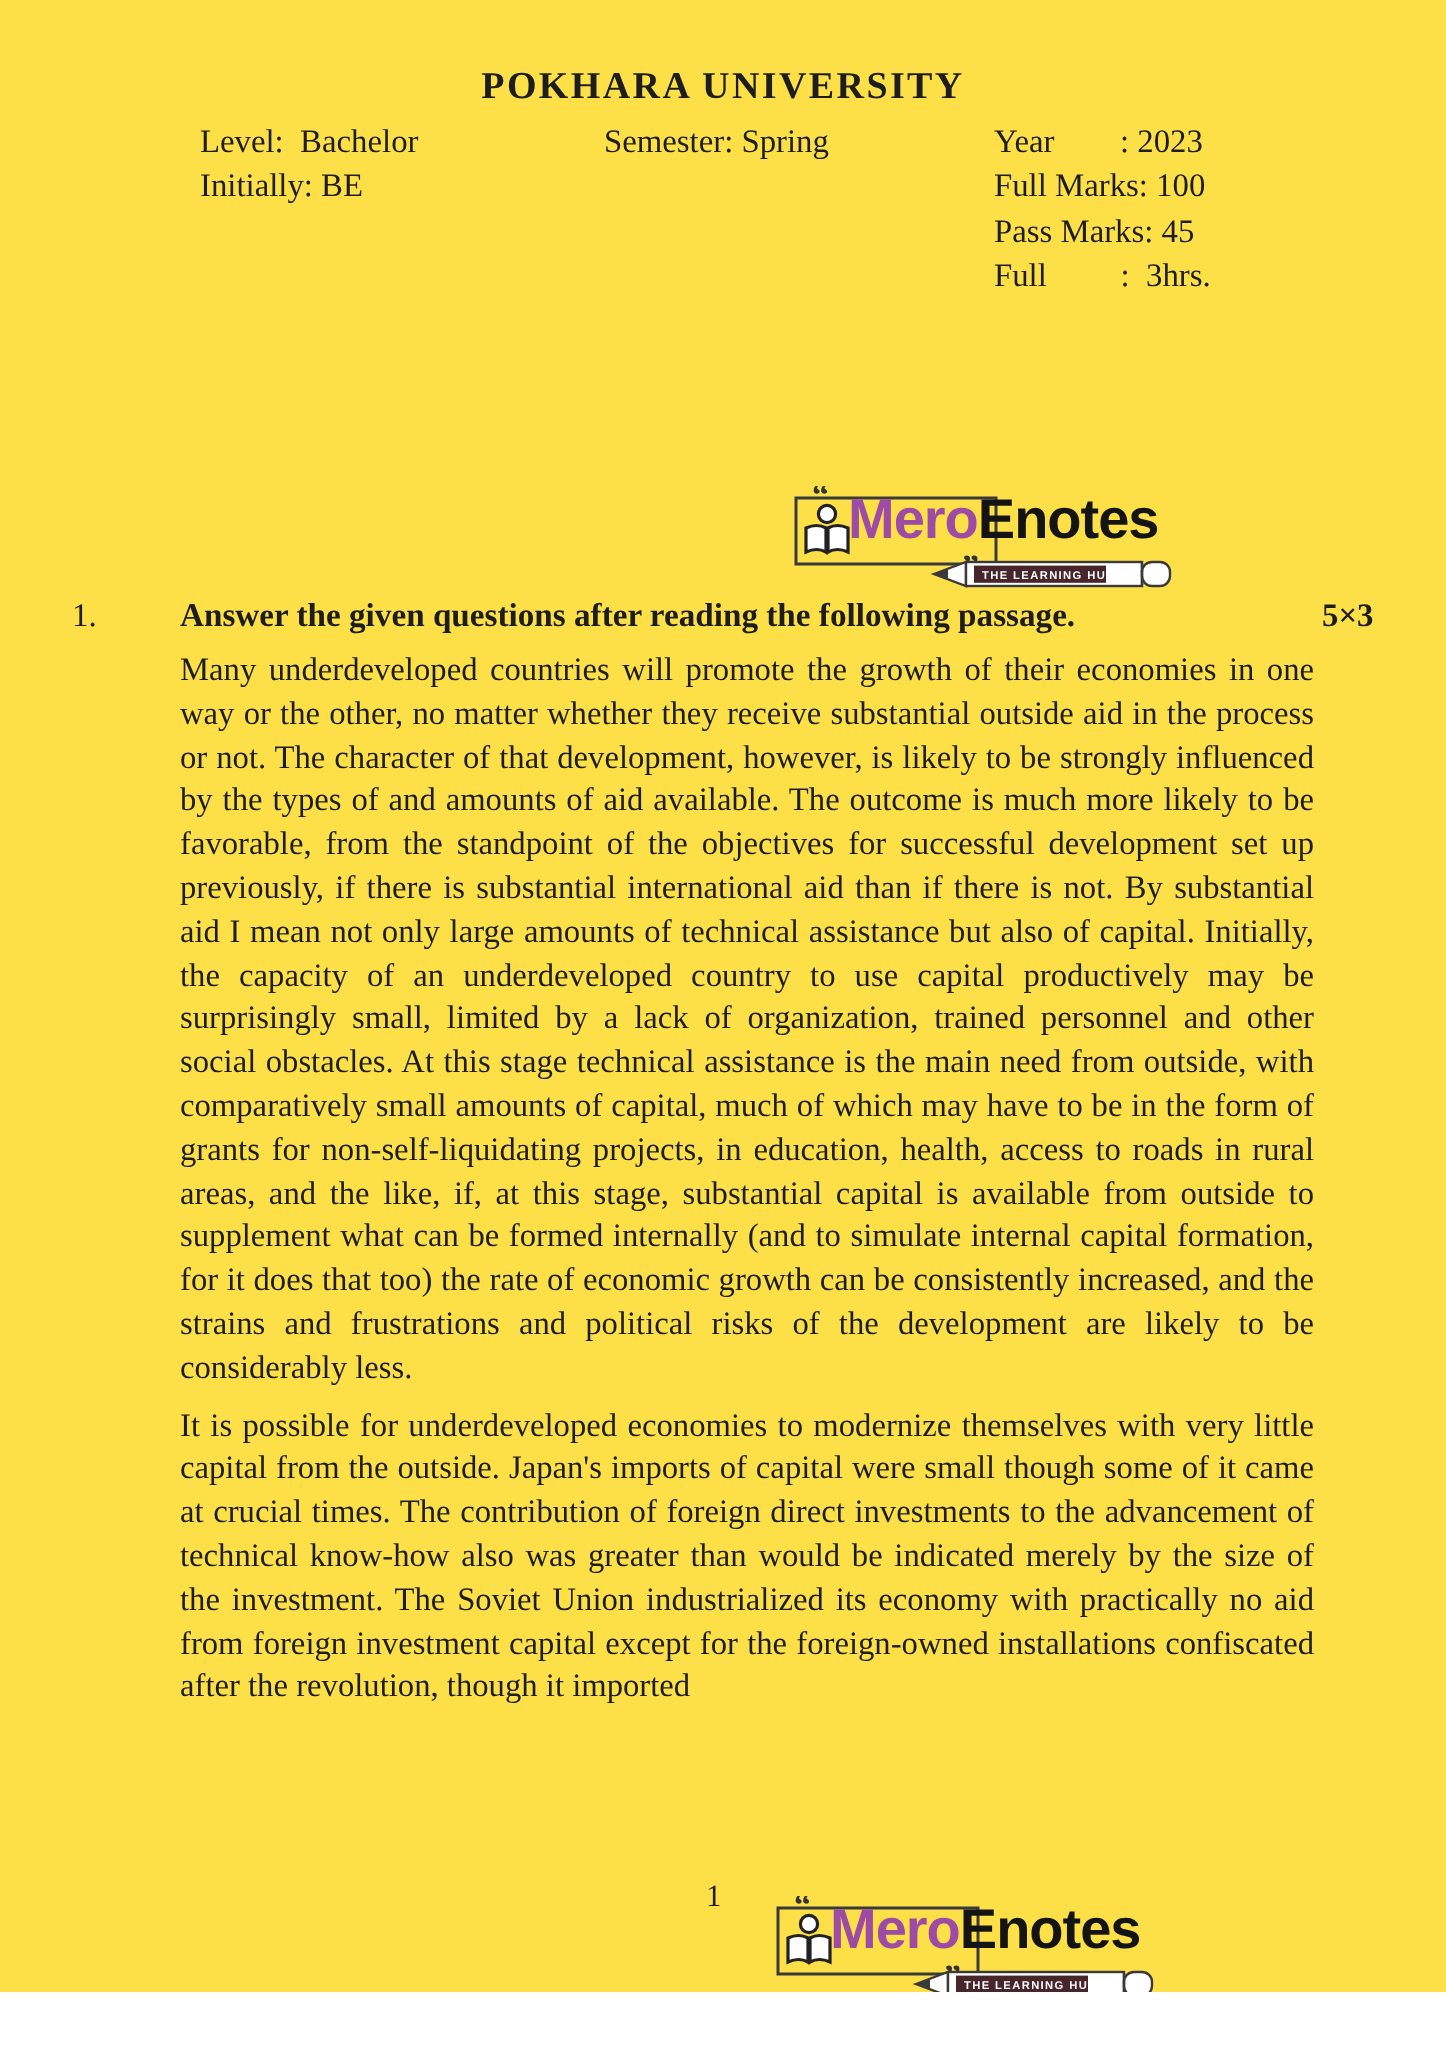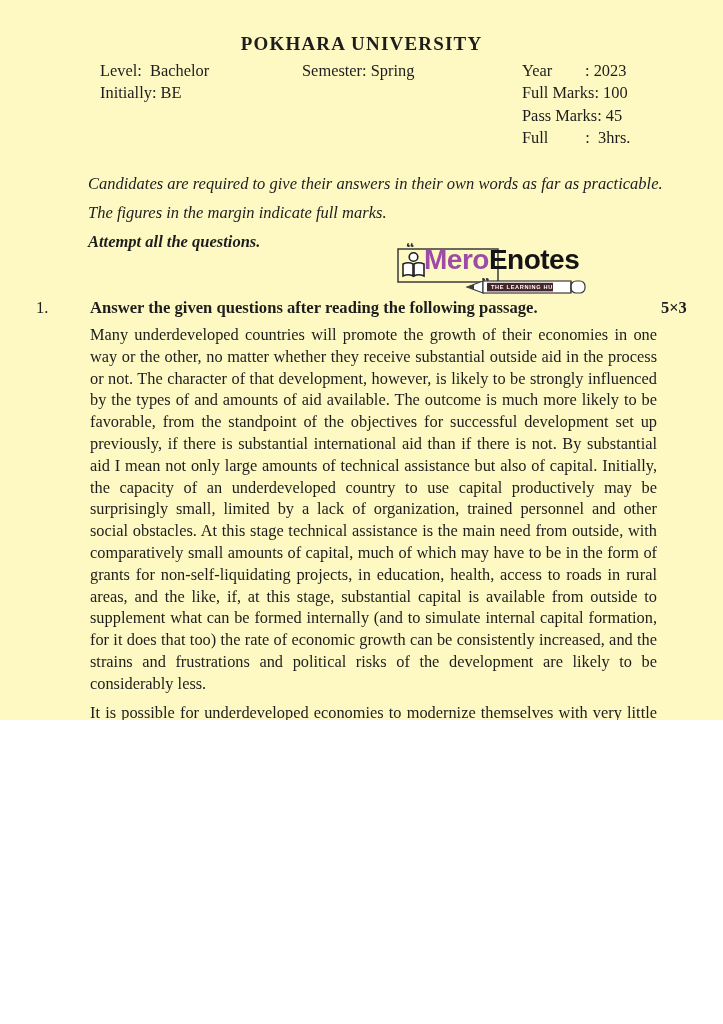--- a/index.html
+++ b/index.html
@@ -1,35 +1,35 @@
 <!DOCTYPE html>
 <html><head>
 <meta charset="utf-8">
 <style>
   html, body { margin: 0; padding: 0; background: #ffffff; }
   .page {
     position: relative;
     width: 723px;
-    height: 720px;
-    background: #fef9c3;
+    height: 996px;
+    background: #fde047;
     color: #1d1d1d;
     font-family: "Liberation Serif", "DejaVu Serif", serif;
     overflow: hidden;
   }
   .title {
     position: absolute;
     top: 33px; left: 0; width: 723px;
     text-align: center;
     font-size: 19px;
     font-weight: bold;
     letter-spacing: 1.2px;
   }
   .hdr-left  { position: absolute; left: 100px;  top: 60px; }
   .hdr-mid   { position: absolute; left: 302px; top: 60px; }
-  .hdr-right { position: absolute; left: 522px; top: 60px; }
+  .hdr-right { position: absolute; left: 497px; top: 60px; }
   .hdr-line  { white-space: pre; font-size: 16.4px; line-height: 22.3px; }
   .instructions {
     position: absolute;
     left: 88px; top: 171px; width: 578px;
     font-size: 16.5px; font-style: italic; line-height: 25px;
   }
   .instr-item { margin-bottom: 4px; }
   .instr-bold { font-weight: bold; }
   .q-number  { position: absolute; left: 36px;  top: 298px; font-size: 16.5px; }
   .q-heading { position: absolute; left: 90px;  top: 298px; width: 545px; font-weight: bold; font-size: 16.6px; }
@@ -83,25 +83,20 @@
     <div class="hdr-line">Semester: Spring</div>
   </div>
 
   <div class="hdr-right">
     <div class="hdr-line">Year        : 2023</div>
     <div class="hdr-line">Full Marks: 100</div>
     <div class="hdr-line">Pass Marks: 45</div>
     <div class="hdr-line">Full         :  3hrs.</div>
   </div>
 
-  <div class="instructions">
-    <div class="instr-item">Candidates are required to give their answers in their own words as far as practicable.</div>
-    <div class="instr-item">The figures in the margin indicate full marks.</div>
-    <div class="instr-item instr-bold">Attempt all the questions.</div>
-  </div>
 
   <div class="logo logo-top">
     <svg class="logo-art" width="192" height="52" viewBox="0 0 192 52">
       <rect x="1" y="6" width="100" height="33" fill="none" stroke="#3a3a3a" stroke-width="1.5"></rect>
       <text class="logo-quote-glyph" x="9" y="10">“</text>
       <text class="logo-quote-glyph" x="84" y="46">”</text>
       <g transform="translate(5,9)" stroke="#222222" stroke-width="1.6" fill="#ffffff">
         <circle cx="11.5" cy="5" r="4.3"></circle>
         <path d="M1,12 Q6.5,9.5 11,12 L11,24 Q6.5,21.5 1,24 Z"></path>
         <path d="M22,12 Q16.5,9.5 12,12 L12,24 Q16.5,21.5 22,24 Z"></path>

